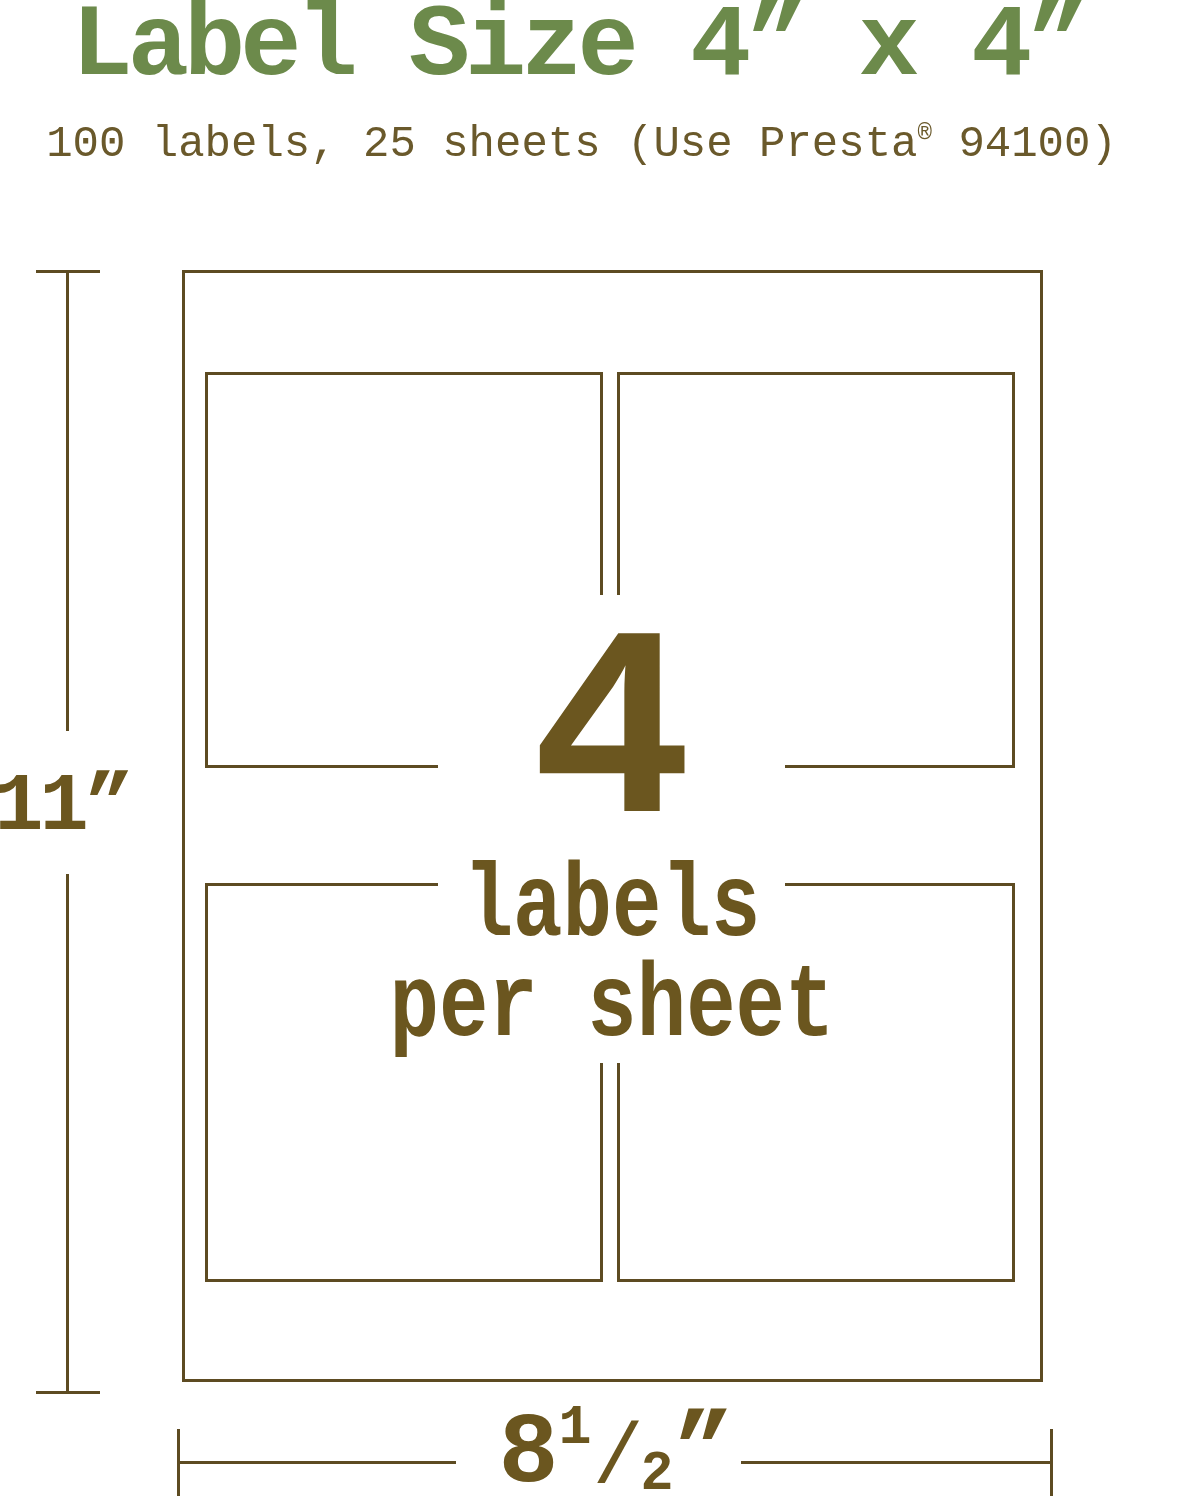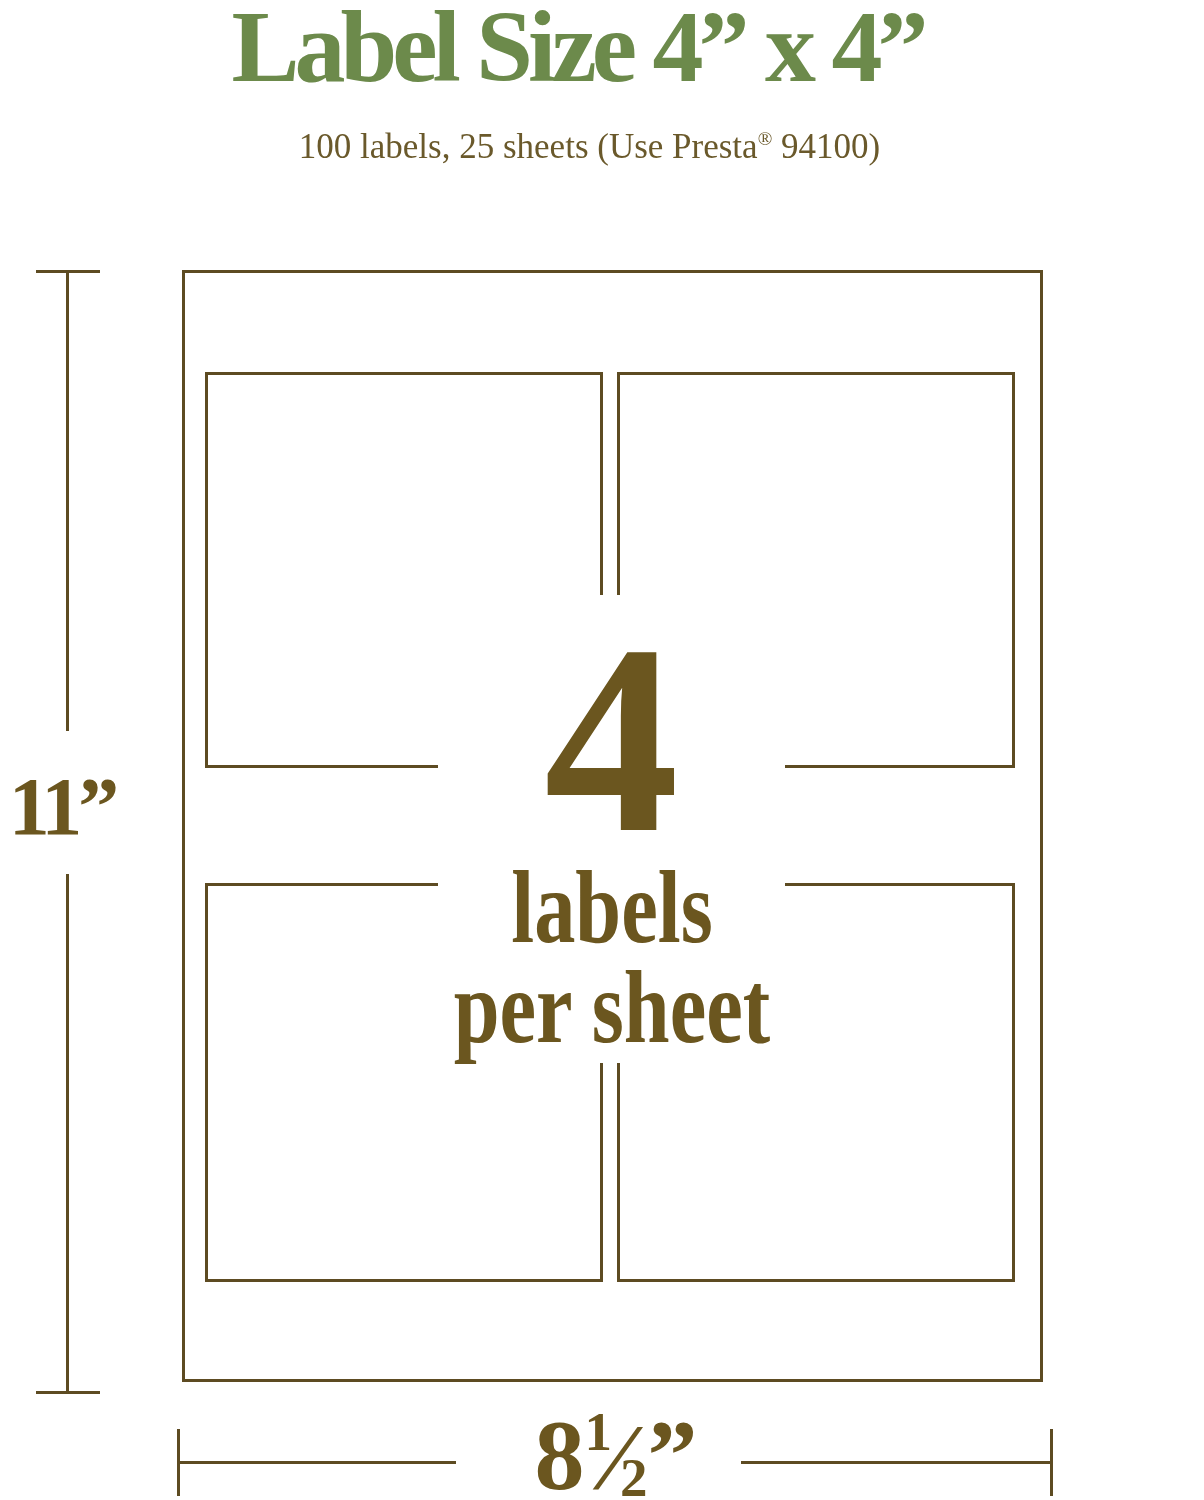--- a/index.html
+++ b/index.html
@@ -1,29 +1,29 @@
 <!DOCTYPE html>
 <html><head>
 <meta charset="utf-8">
 <style>
   html,body { margin:0; padding:0; background:#ffffff; }
   .canvas {
     position:relative; width:1155px; height:1500px; background:#ffffff; overflow:hidden;
-    font-family:Liberation Serif, serif;
+    font-family:Liberation Mono, monospace;
   }
 
   
   .title {
     position:absolute; top:-4px; left:0; width:100%; margin:0;
     text-align:center; font-size:102px; font-weight:700; line-height:1;
     letter-spacing:-5px; color:#6c8a4b; white-space:nowrap;
   }
   .subtitle {
-    position:absolute; top:112px; left:0; width:100%; margin:12px;
-    text-align:center; font-size:35px; font-weight:400; line-height:1.3;
+    position:absolute; top:112px; left:0; width:100%; margin:4px;
+    text-align:center; font-size:44px; font-weight:400; line-height:1.3;
     color:#6a592b; white-space:nowrap;
   }
   .subtitle sup { font-size:55%; vertical-align:super; }
 
   
   .sheet {
     position:absolute; left:182px; top:270px; width:855px; height:1106px;
     border:3px solid #5d4b22; background:#ffffff;
   }
   .cell { position:absolute; width:392px; height:390px; border:3px solid #5d4b22; background:#ffffff; z-index:1; }

